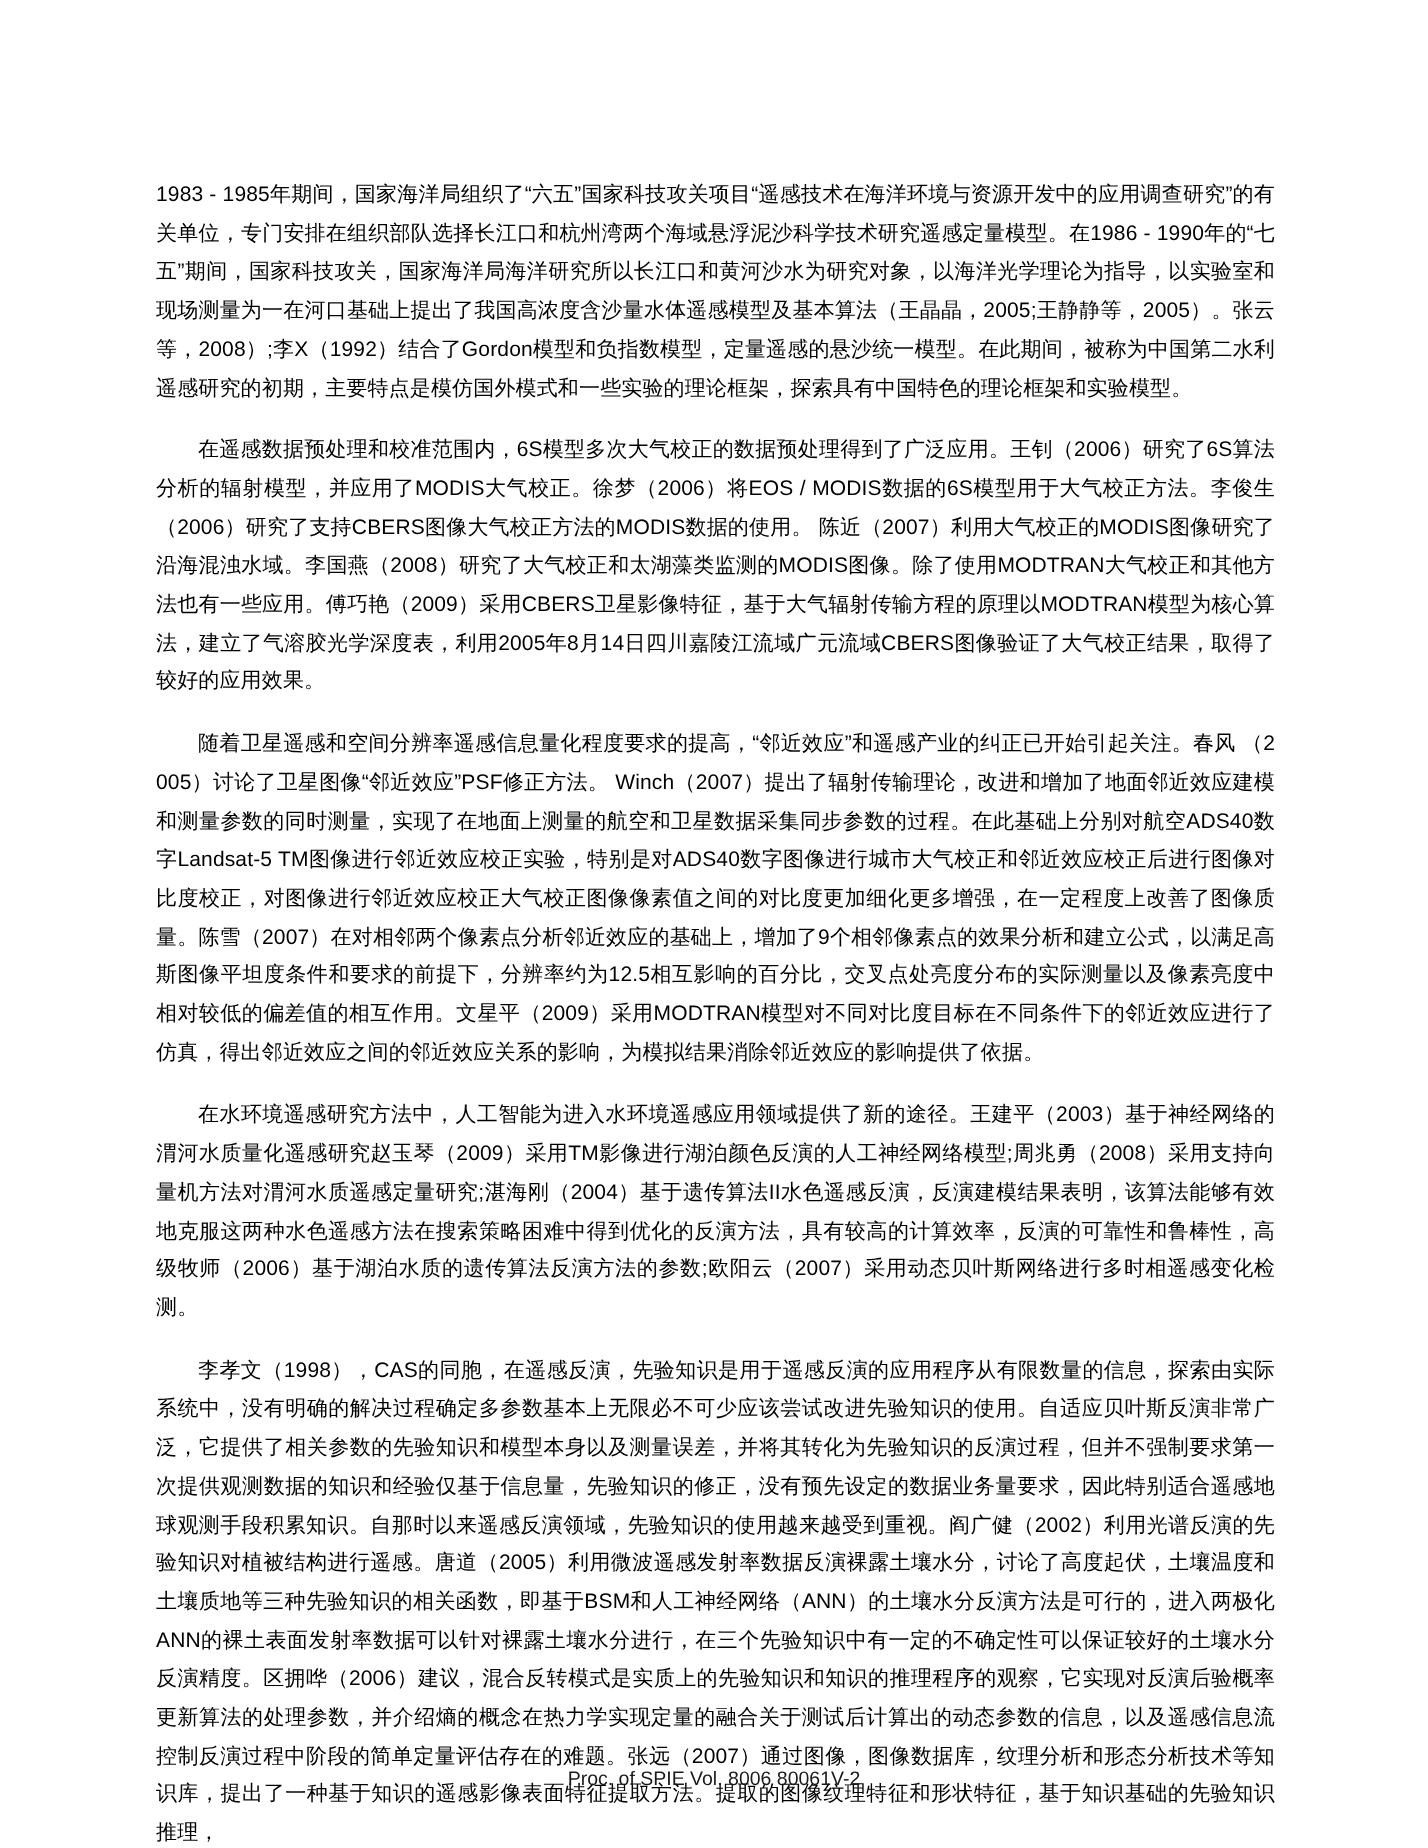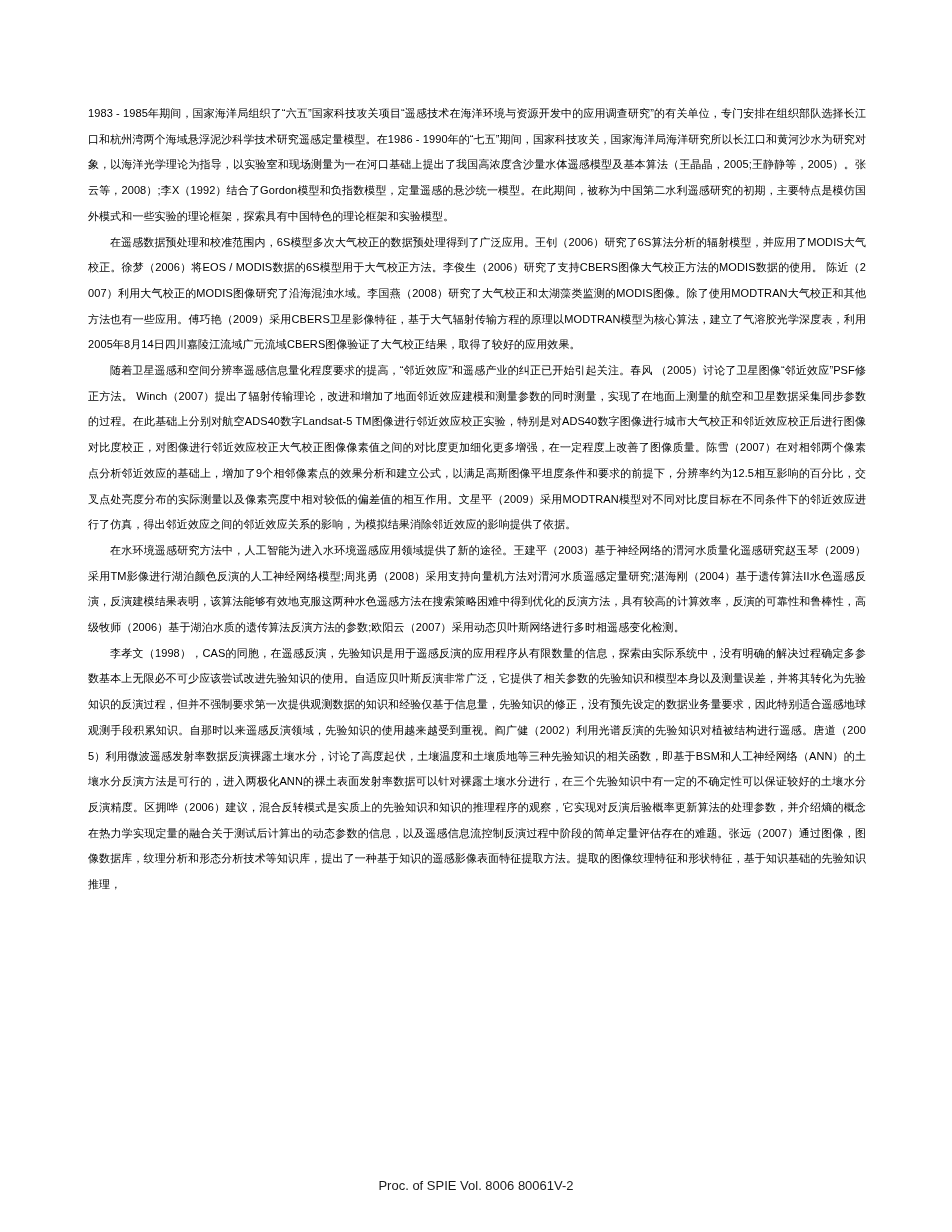--- a/index.html
+++ b/index.html
@@ -20,23 +20,23 @@
     background: #ffffff;
   }
   .content {
     position: absolute;
     left: 88px;
     top: 101px;
     width: 778px;
     color: #000000;
   }
   .content p {
-    margin: 0;
+    margin: 16px;
     padding: 0;
-    font-size: 11px;
+    font-size: 14px;
     line-height: 25.7px;
     text-align: justify;
     text-justify: inter-character;
     letter-spacing: 0.1px;
     word-break: break-all;
   }
   .content p.indent {
     text-indent: 2em;
   }
   .footer {

